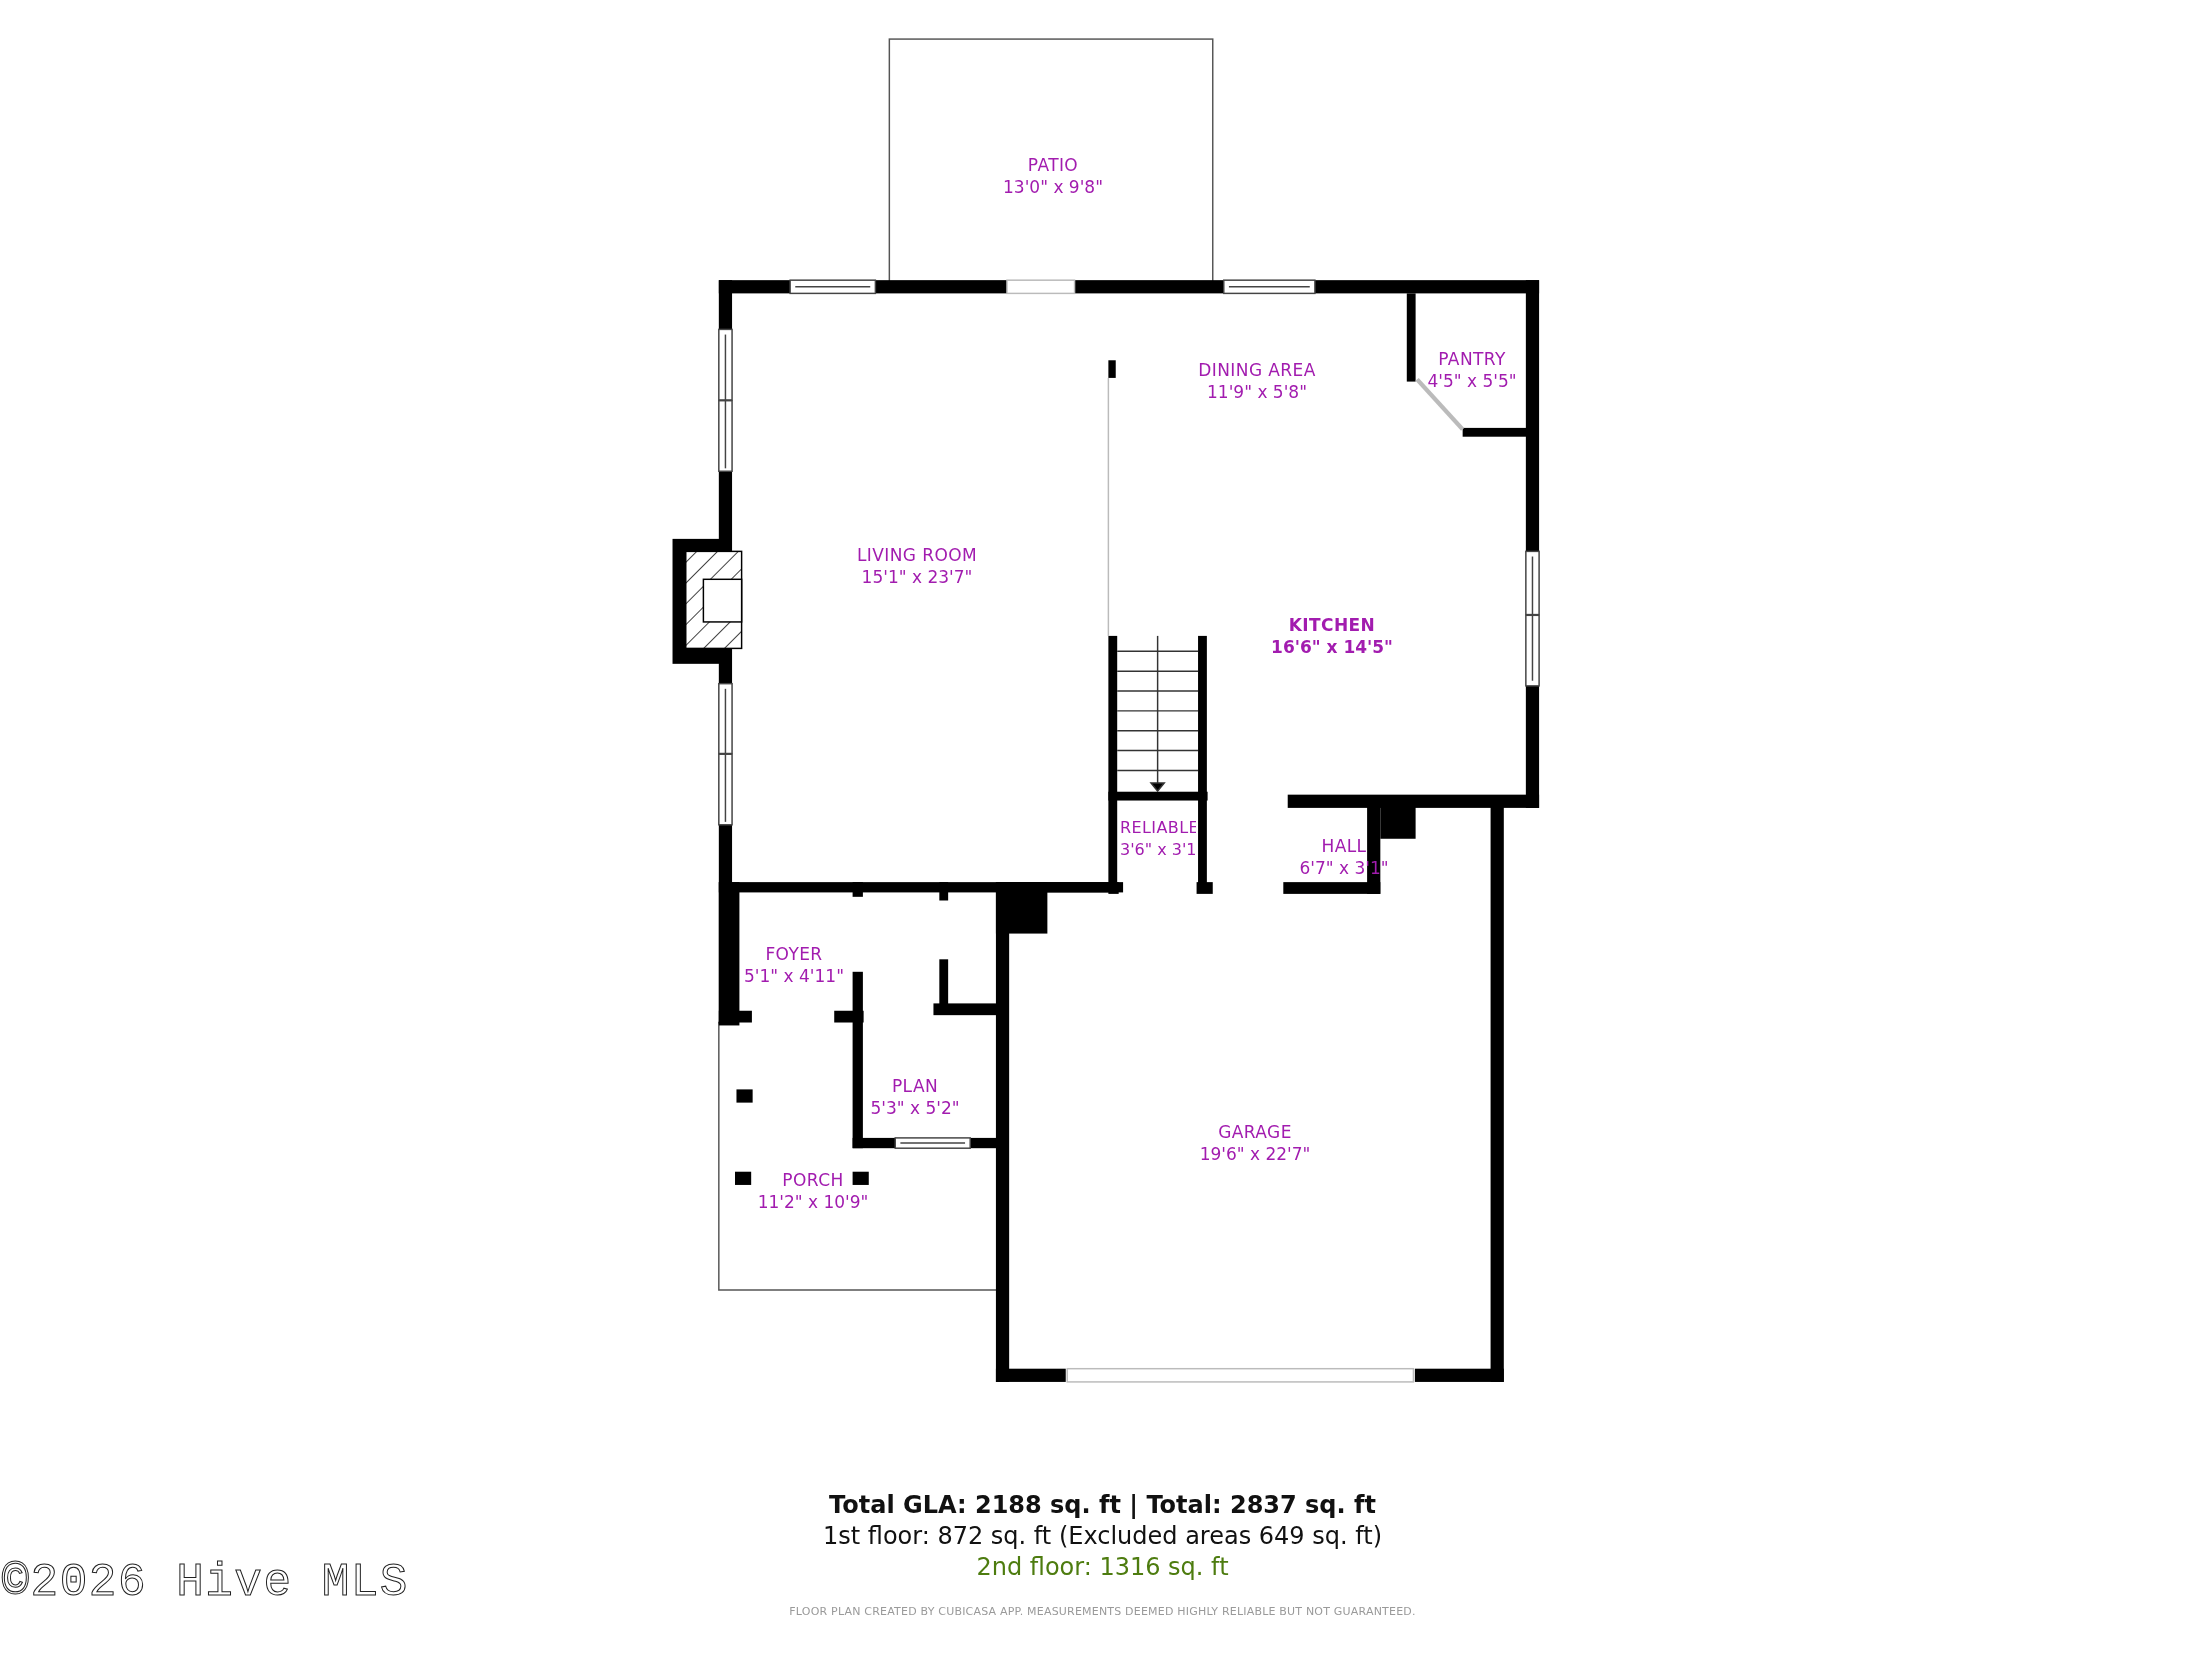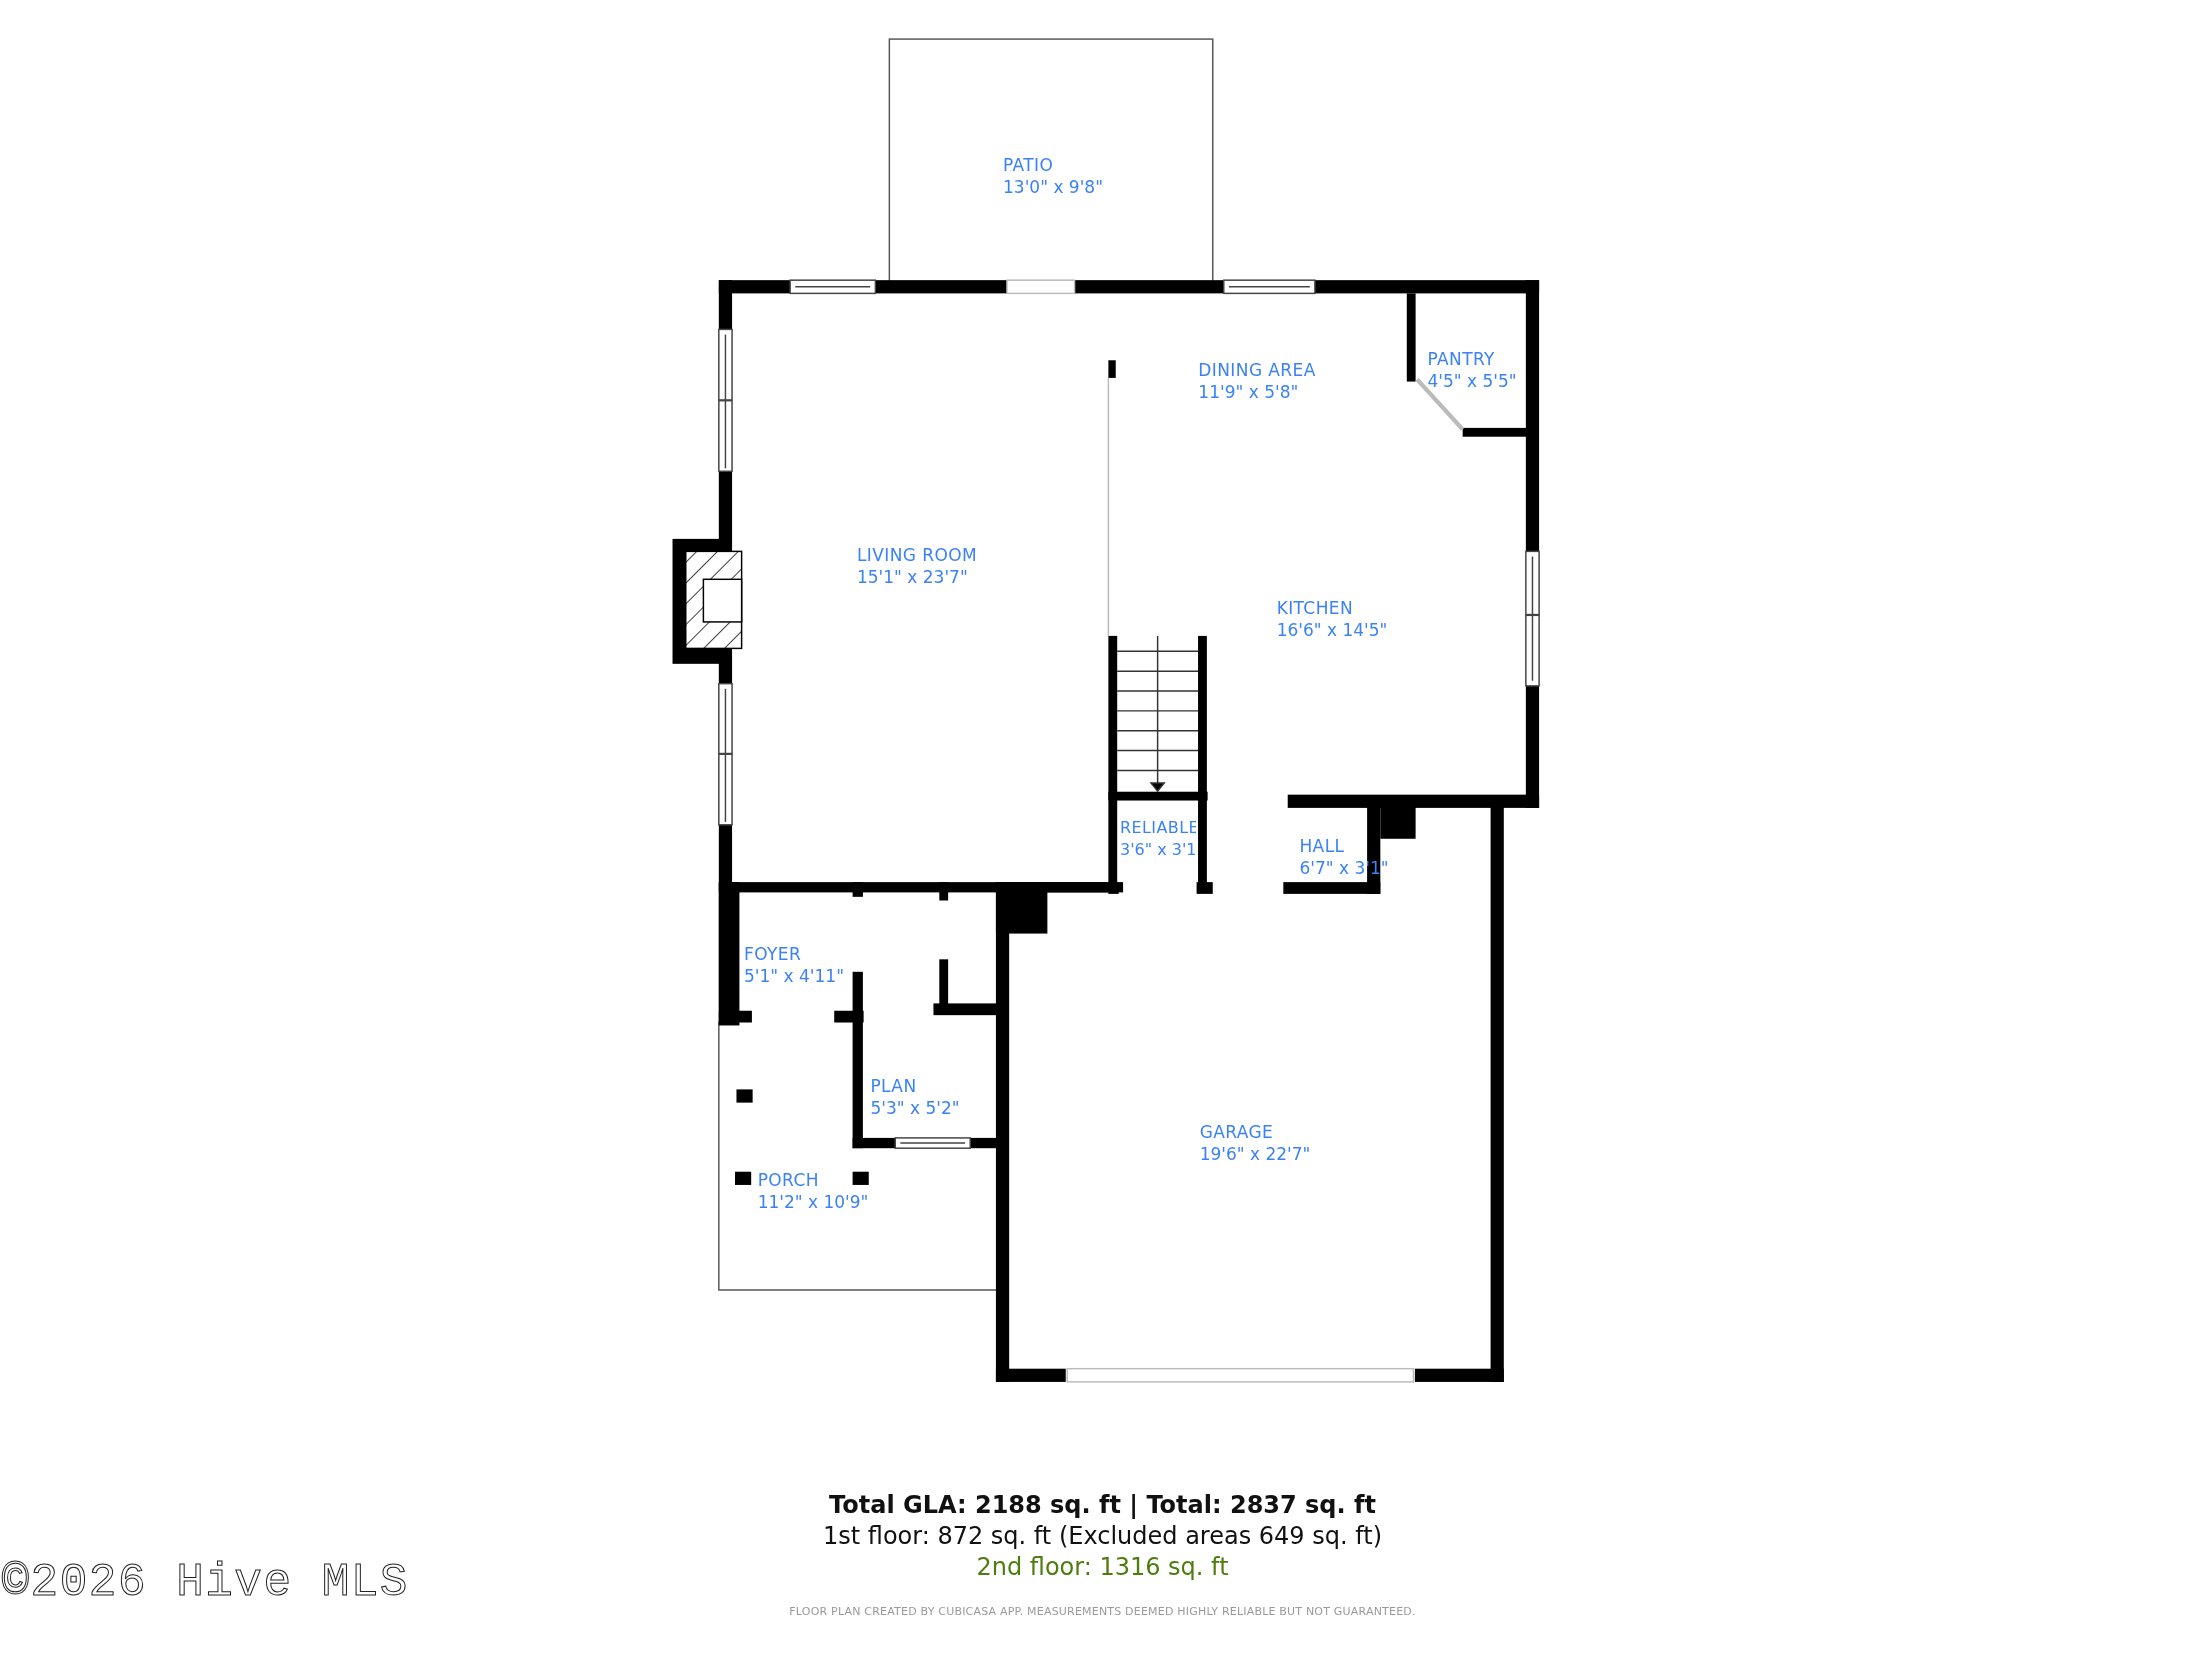--- a/index.html
+++ b/index.html
@@ -1,20 +1,20 @@
 <!DOCTYPE html>
 <html style="font-size:11.8px"><head>
 <meta charset="utf-8">
 <style>
   html, body { margin:0; padding:0; background:#ffffff; }
   body { width:2205px; height:1654px; position:relative; overflow:hidden;
          font-family:"DejaVu Sans", "Liberation Sans", sans-serif; color:#111; }
   #plan { position:absolute; left:0; top:0; width:2205px; height:1654px; }
-  .room-label { position:absolute; transform:translate(-50%,-50%); 
-                font-size:17px; line-height:22px; color:#3b82f6; white-space:nowrap; }
+  .room-label { position:absolute; transform:translate(-50%,-50%); text-align:center;
+                font-size:17px; line-height:22px; color:#a21caf; white-space:nowrap; }
   .room-label .name { display:block; letter-spacing:0.4px; }
   .room-label .dims { display:block; }
   .footer { position:absolute; left:0; width:2205px; text-align:center; }
   .footer.total { top:1491px; font-size:24px; font-weight:bold; color:#111; }
   .footer.line1 { top:1522px; font-size:24px; color:#111; }
   .footer.line2 { top:1553px; font-size:24px; color:#4d7c0f; }
   .footer.disclaimer { top:1605px; font-size:11px; color:#9a9a9a; letter-spacing:0.2px; }
   .watermark { position:absolute; left:1.5px; top:1557px; font-size:46px;
                font-family:Liberation Mono, monospace; font-weight:100; color:transparent;
                -webkit-text-stroke:1px #222; letter-spacing:1.5px; }
@@ -145,21 +145,21 @@
   <span class="dims">15'1" x 23'7"</span>
 </div>
 <div class="room-label" style="left:1257px; top:381px;">
   <span class="name">DINING AREA</span>
   <span class="dims">11'9" x 5'8"</span>
 </div>
 <div class="room-label" style="left:1472px; top:370px;">
   <span class="name">PANTRY</span>
   <span class="dims">4'5" x 5'5"</span>
 </div>
-<div class="room-label" style="left:1332px; top:619px;">
+<div class="room-label" style="left:1332px; top:636px;font-weight:bold;">
   <span class="name">KITCHEN</span>
   <span class="dims">16'6" x 14'5"</span>
 </div>
 <div class="room-label" style="left:1158px; top:839px; font-size:16px; overflow:hidden; width:76px;">
   <span class="name">RELIABLE</span>
   <span class="dims">3'6" x 3'1"</span>
 </div>
 <div class="room-label" style="left:1344px; top:857px;">
   <span class="name">HALL</span>
   <span class="dims">6'7" x 3'1"</span>

